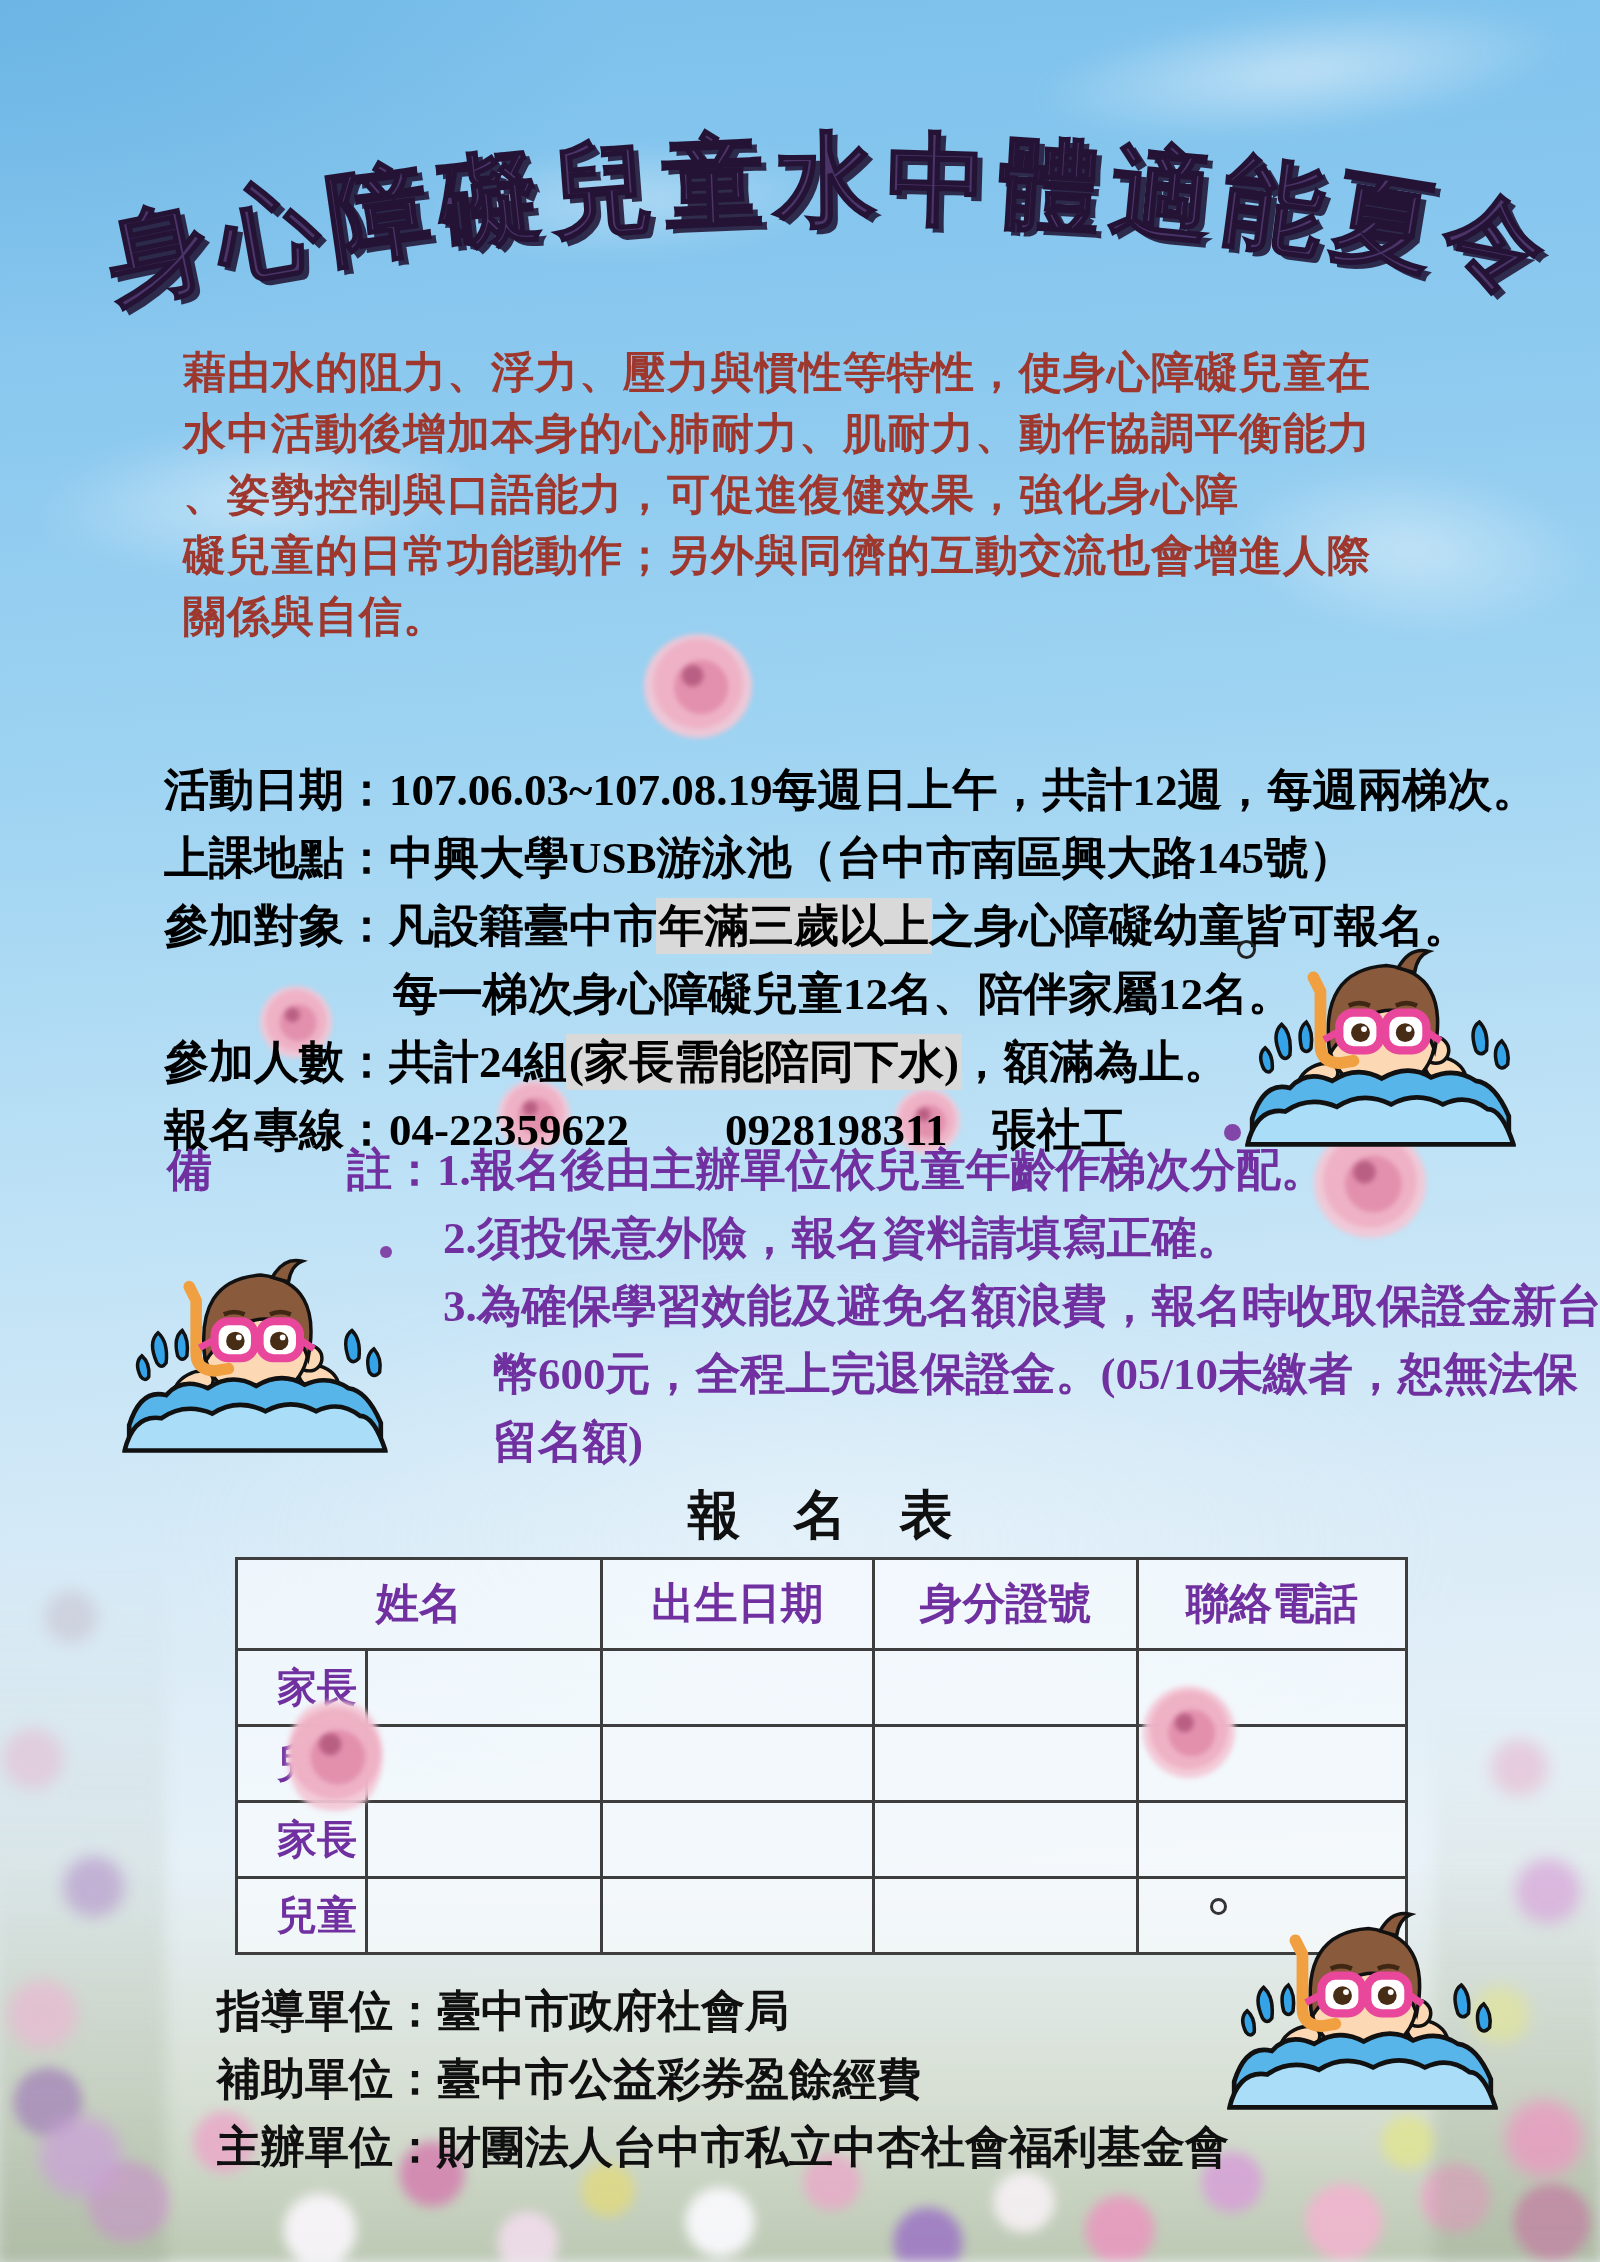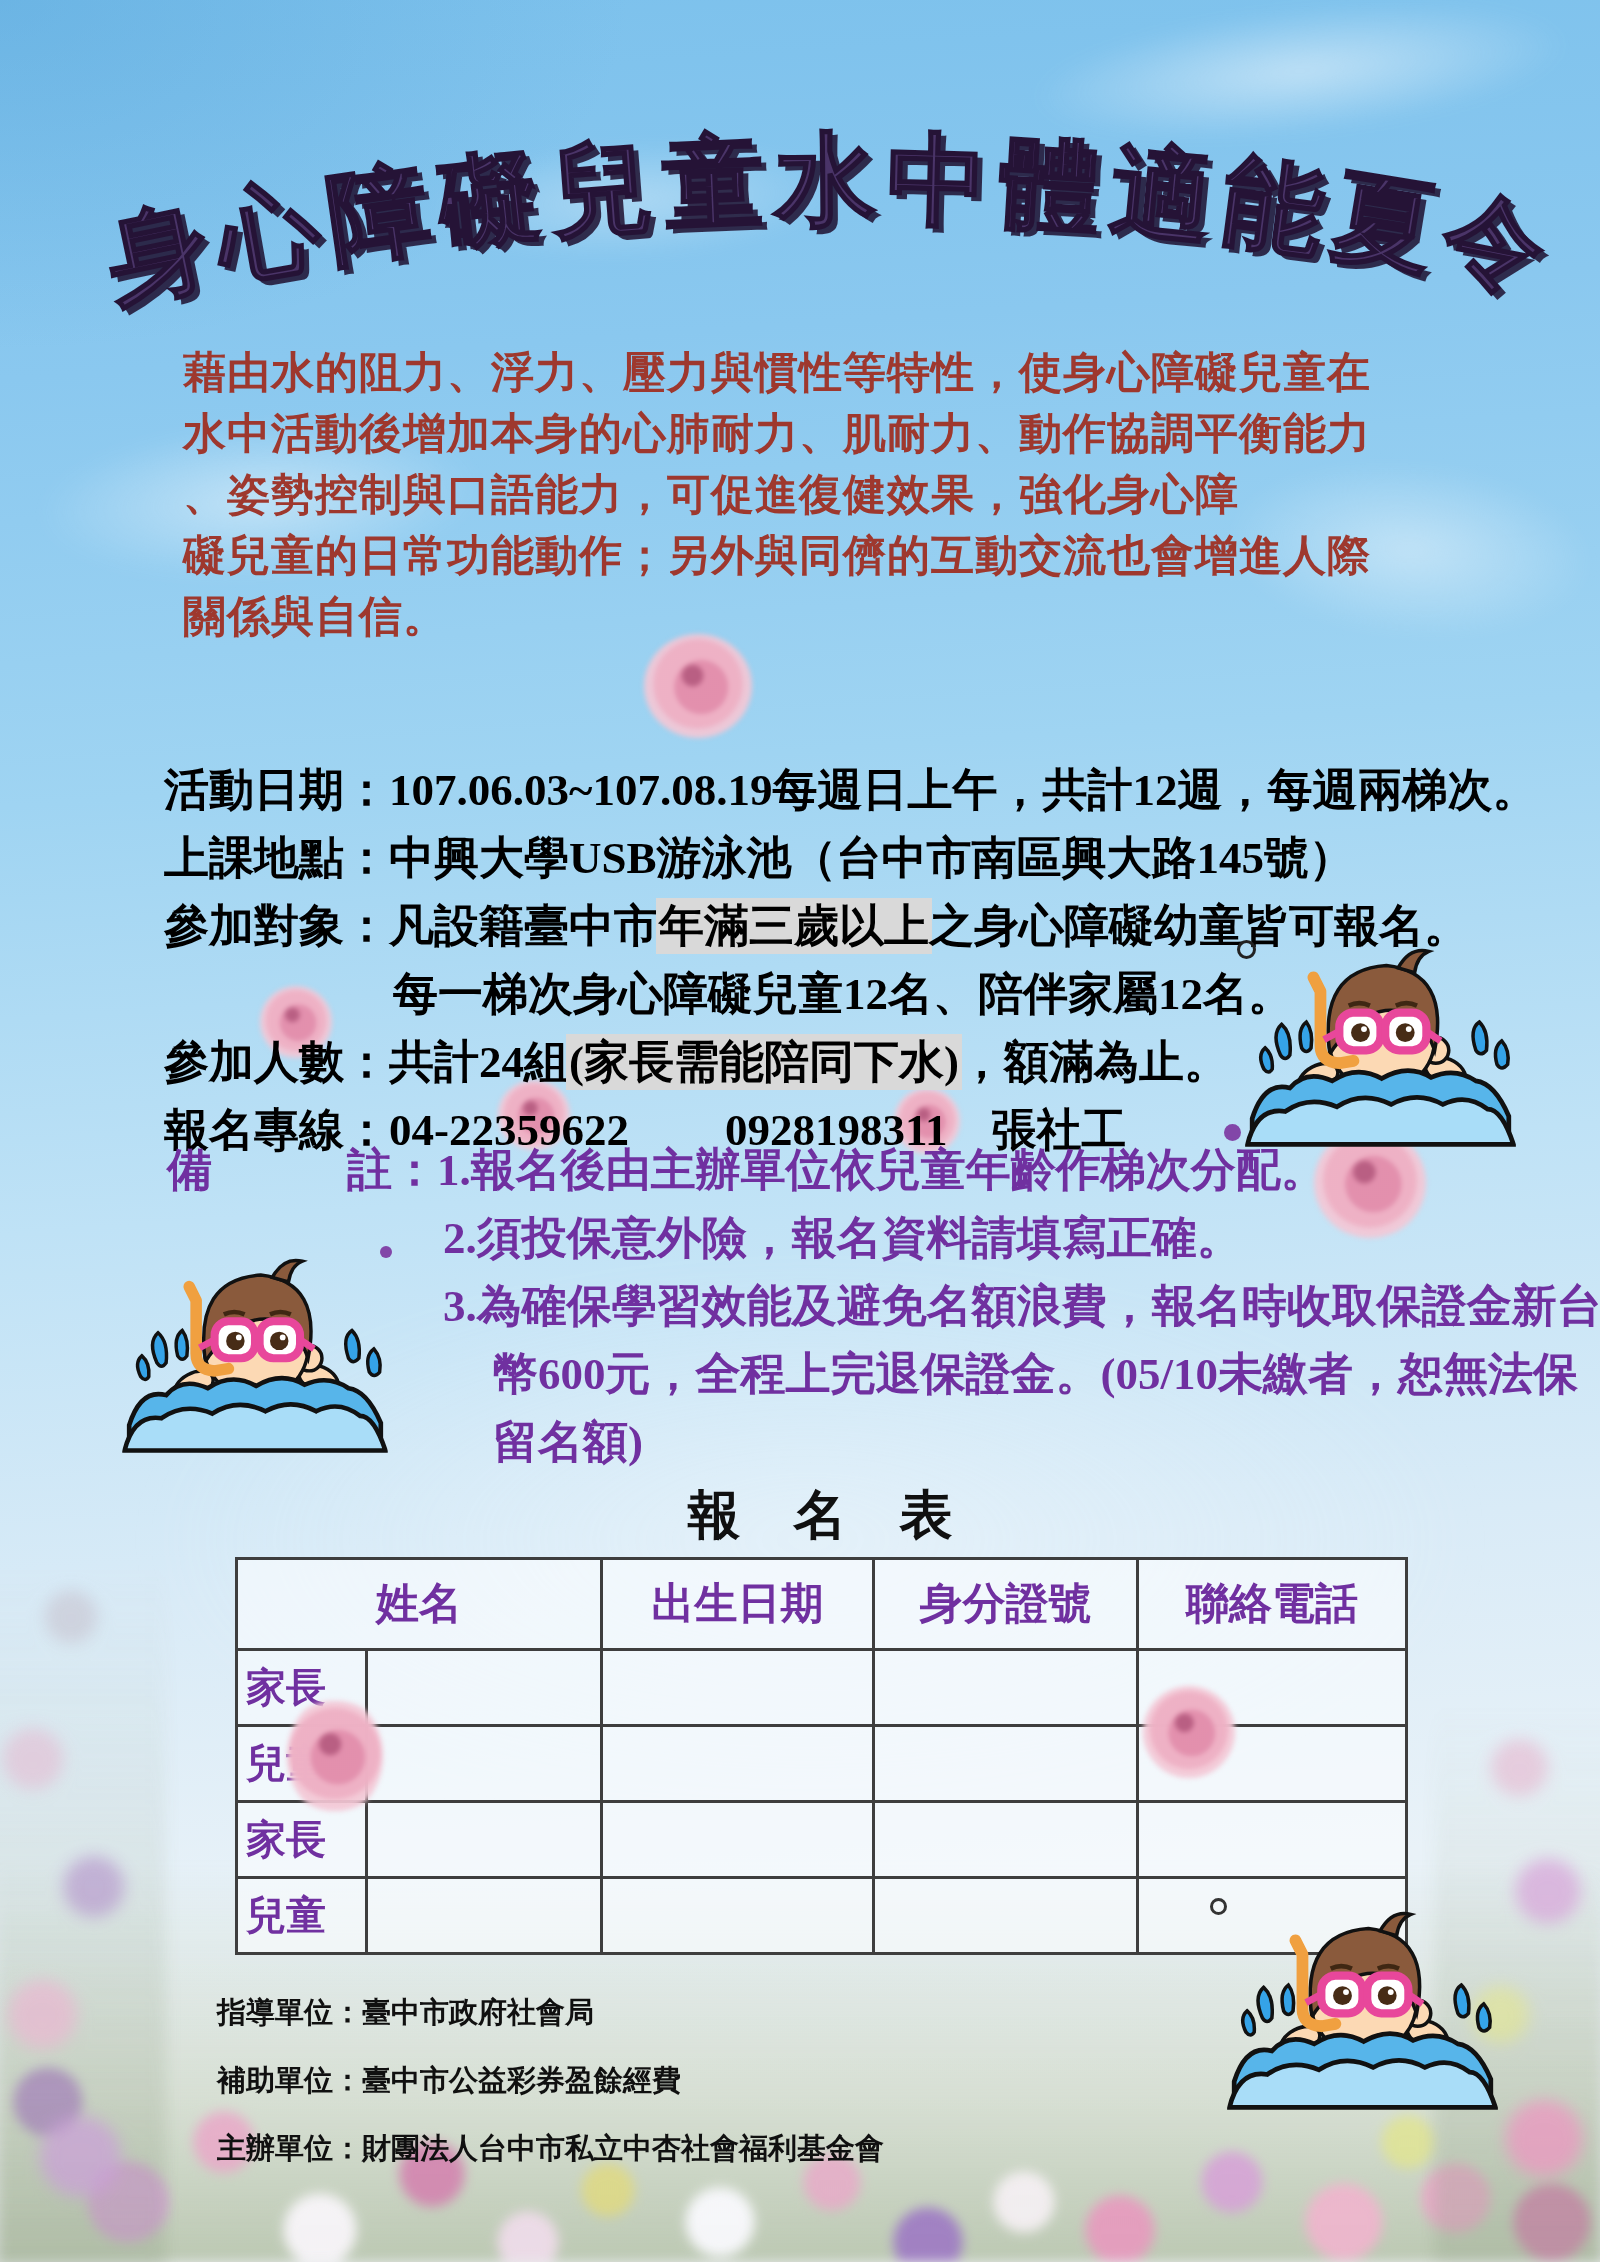--- a/index.html
+++ b/index.html
@@ -93,26 +93,26 @@
   .notes .ln{height:68px;line-height:68px;white-space:nowrap;}
   .notes .ind1{padding-left:276px;}
   .notes .ind2{padding-left:326px;}
 
   
   .form-title{position:absolute;z-index:6;left:235px;top:1480px;width:1170px;text-align:center;
     color:#101010;font-size:53px;font-weight:bold;}
   table.regform{position:absolute;z-index:4;left:235px;top:1557px;border-collapse:collapse;table-layout:fixed;}
   table.regform td,table.regform th{border:3px solid #3e3e3e;background:rgba(252,254,255,.6);padding:8px;}
   table.regform th{color:#7030a0;font-size:43px;font-weight:bold;text-align:center;height:72px;}
-  table.regform td{height:57px;}
+  table.regform td{height:57px;text-align:right;}
   td.rowlabel{color:#7030a0;font-size:40px;font-weight:bold;text-align:left;padding-left:12px;}
 
   
   .orgs{position:absolute;z-index:8;left:217px;top:1978px;width:1250px;color:#101010;
-    font-size:29px;font-weight:bold;}
+    font-size:44px;font-weight:bold;}
   .orgs .ln{height:68px;line-height:68px;white-space:nowrap;}
 
   
   .swimmer{position:absolute;z-index:7;}
   .sw-right{left:1243px;top:942px;width:275px;height:206px;}
   .sw-left{left:120px;top:1252px;width:270px;height:202px;}
   .sw-bottom{left:1225px;top:1905px;width:275px;height:206px;}
   .bubble{position:absolute;border-radius:50%;z-index:7;}
   .bub1{left:1237px;top:940px;width:13px;height:13px;border:3px solid #222;}
   .bub2{left:1224px;top:1124px;width:17px;height:17px;background:#8246a8;}

